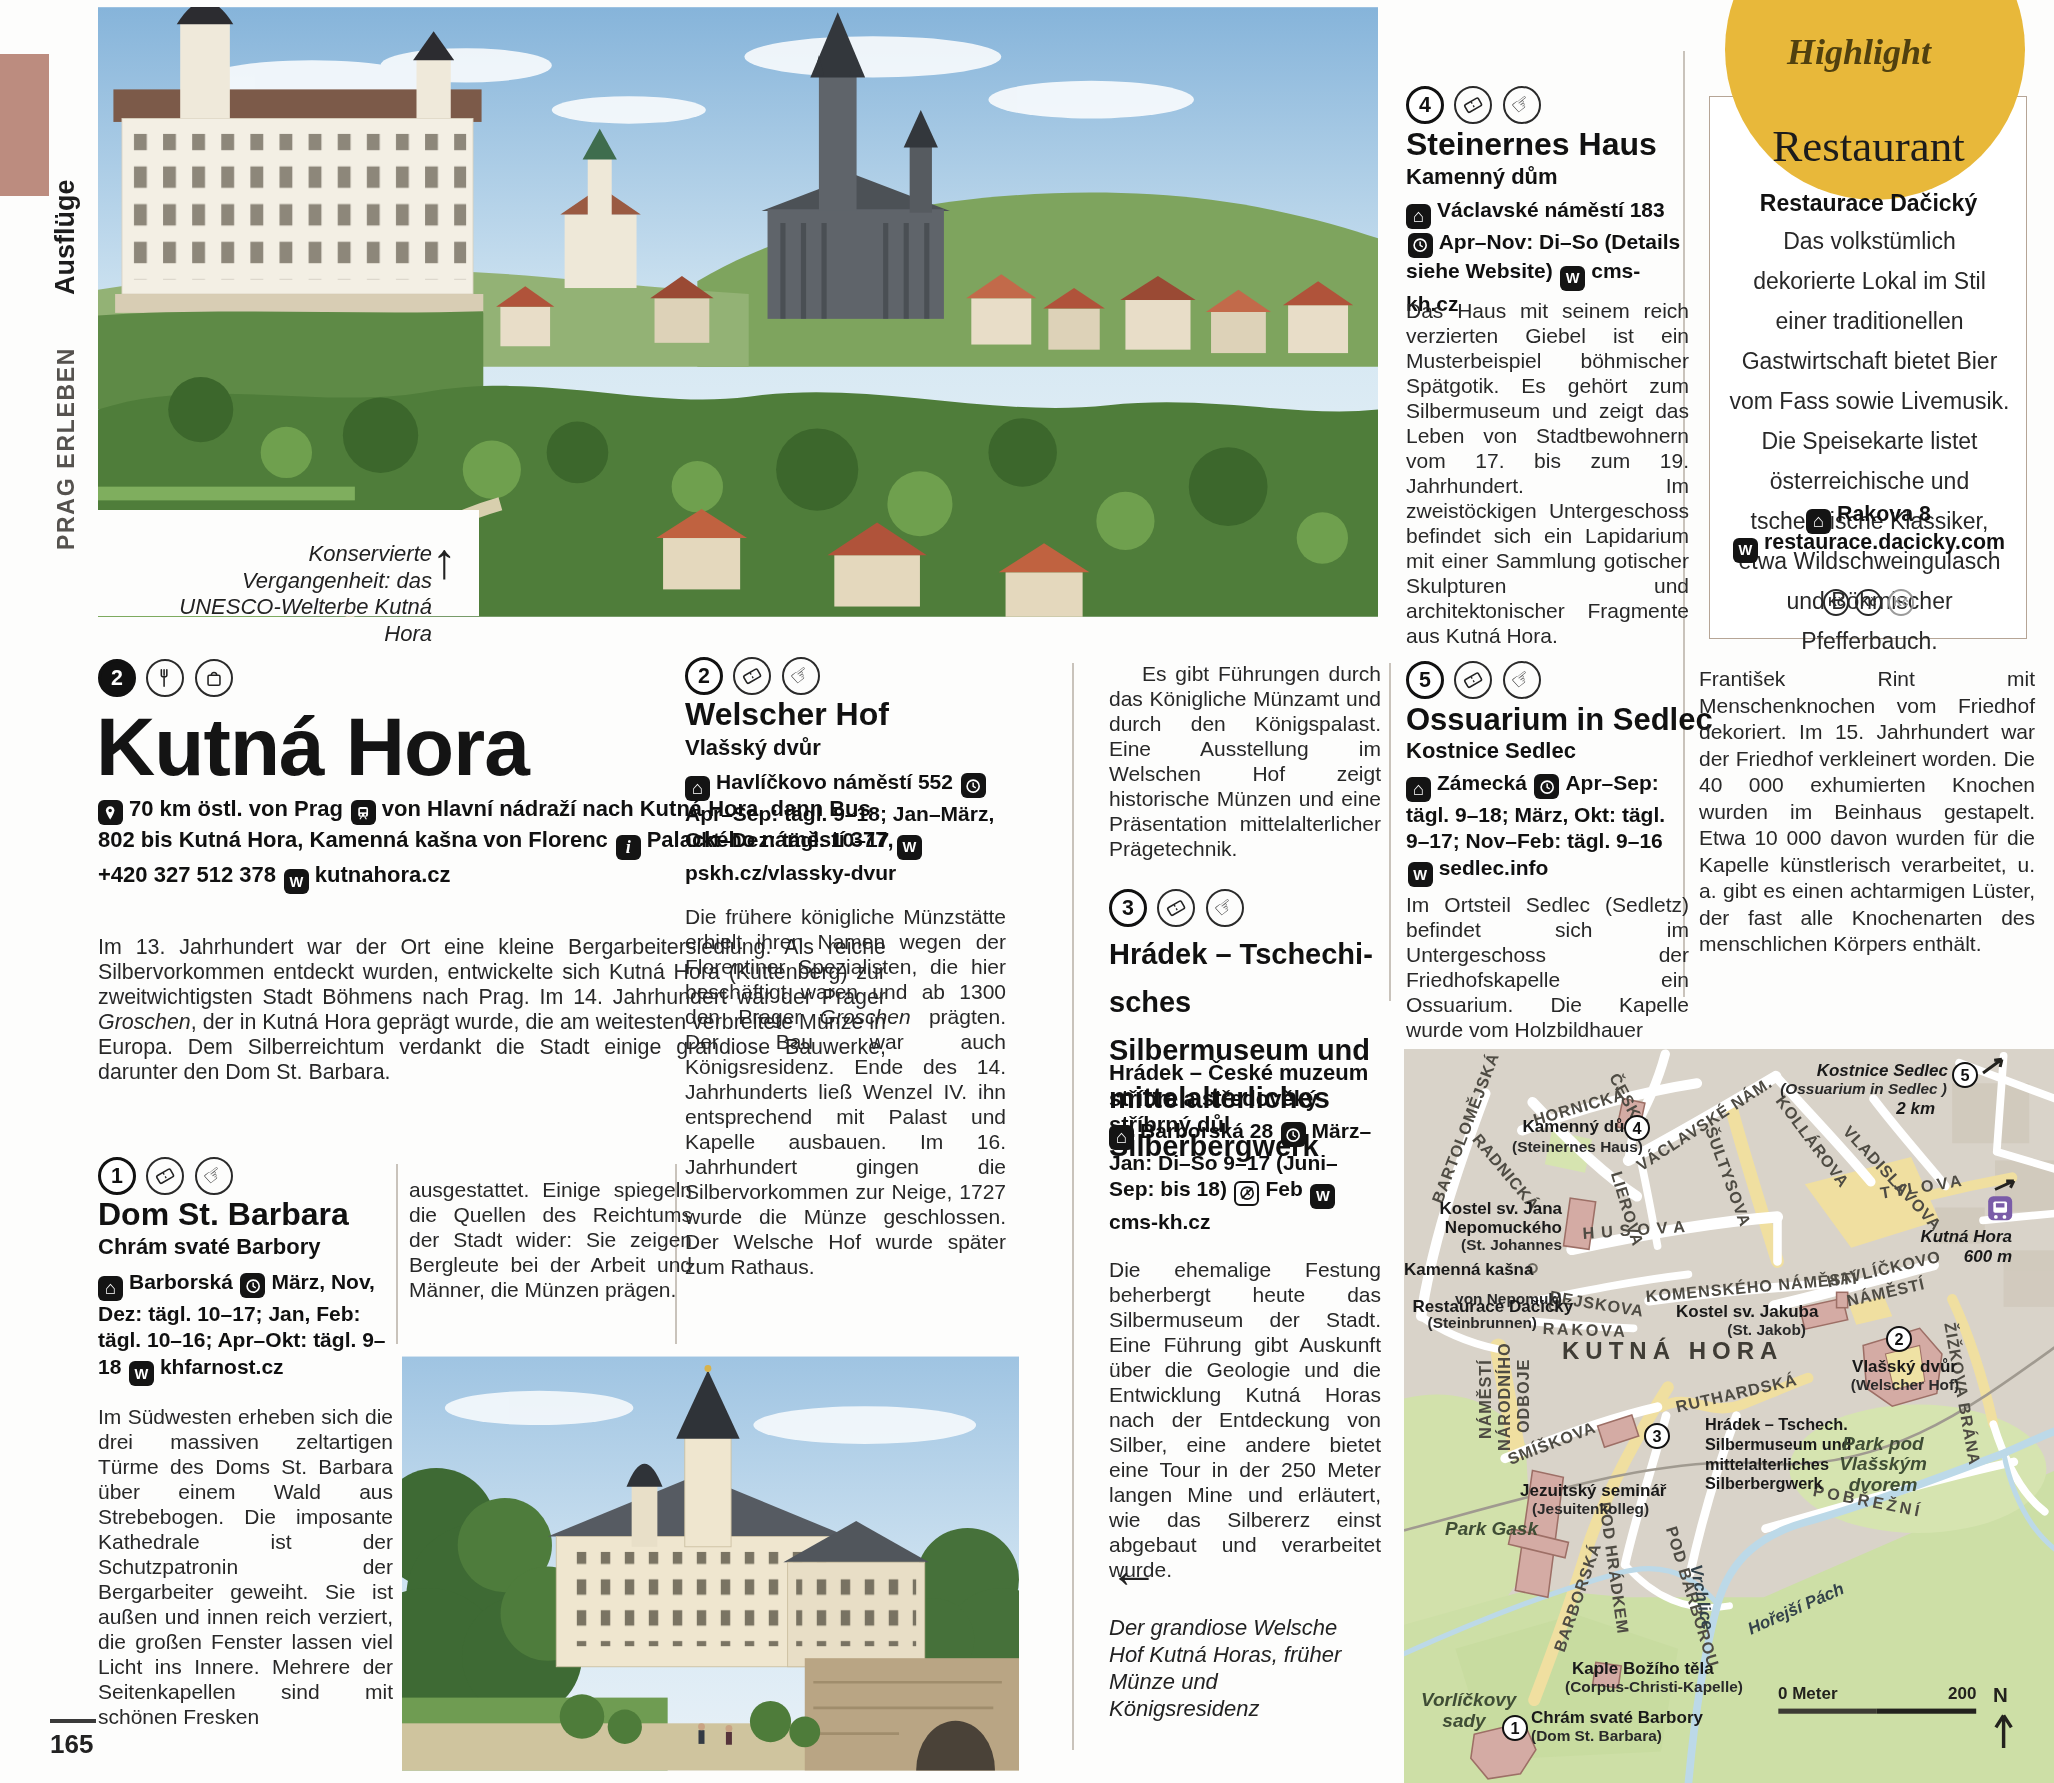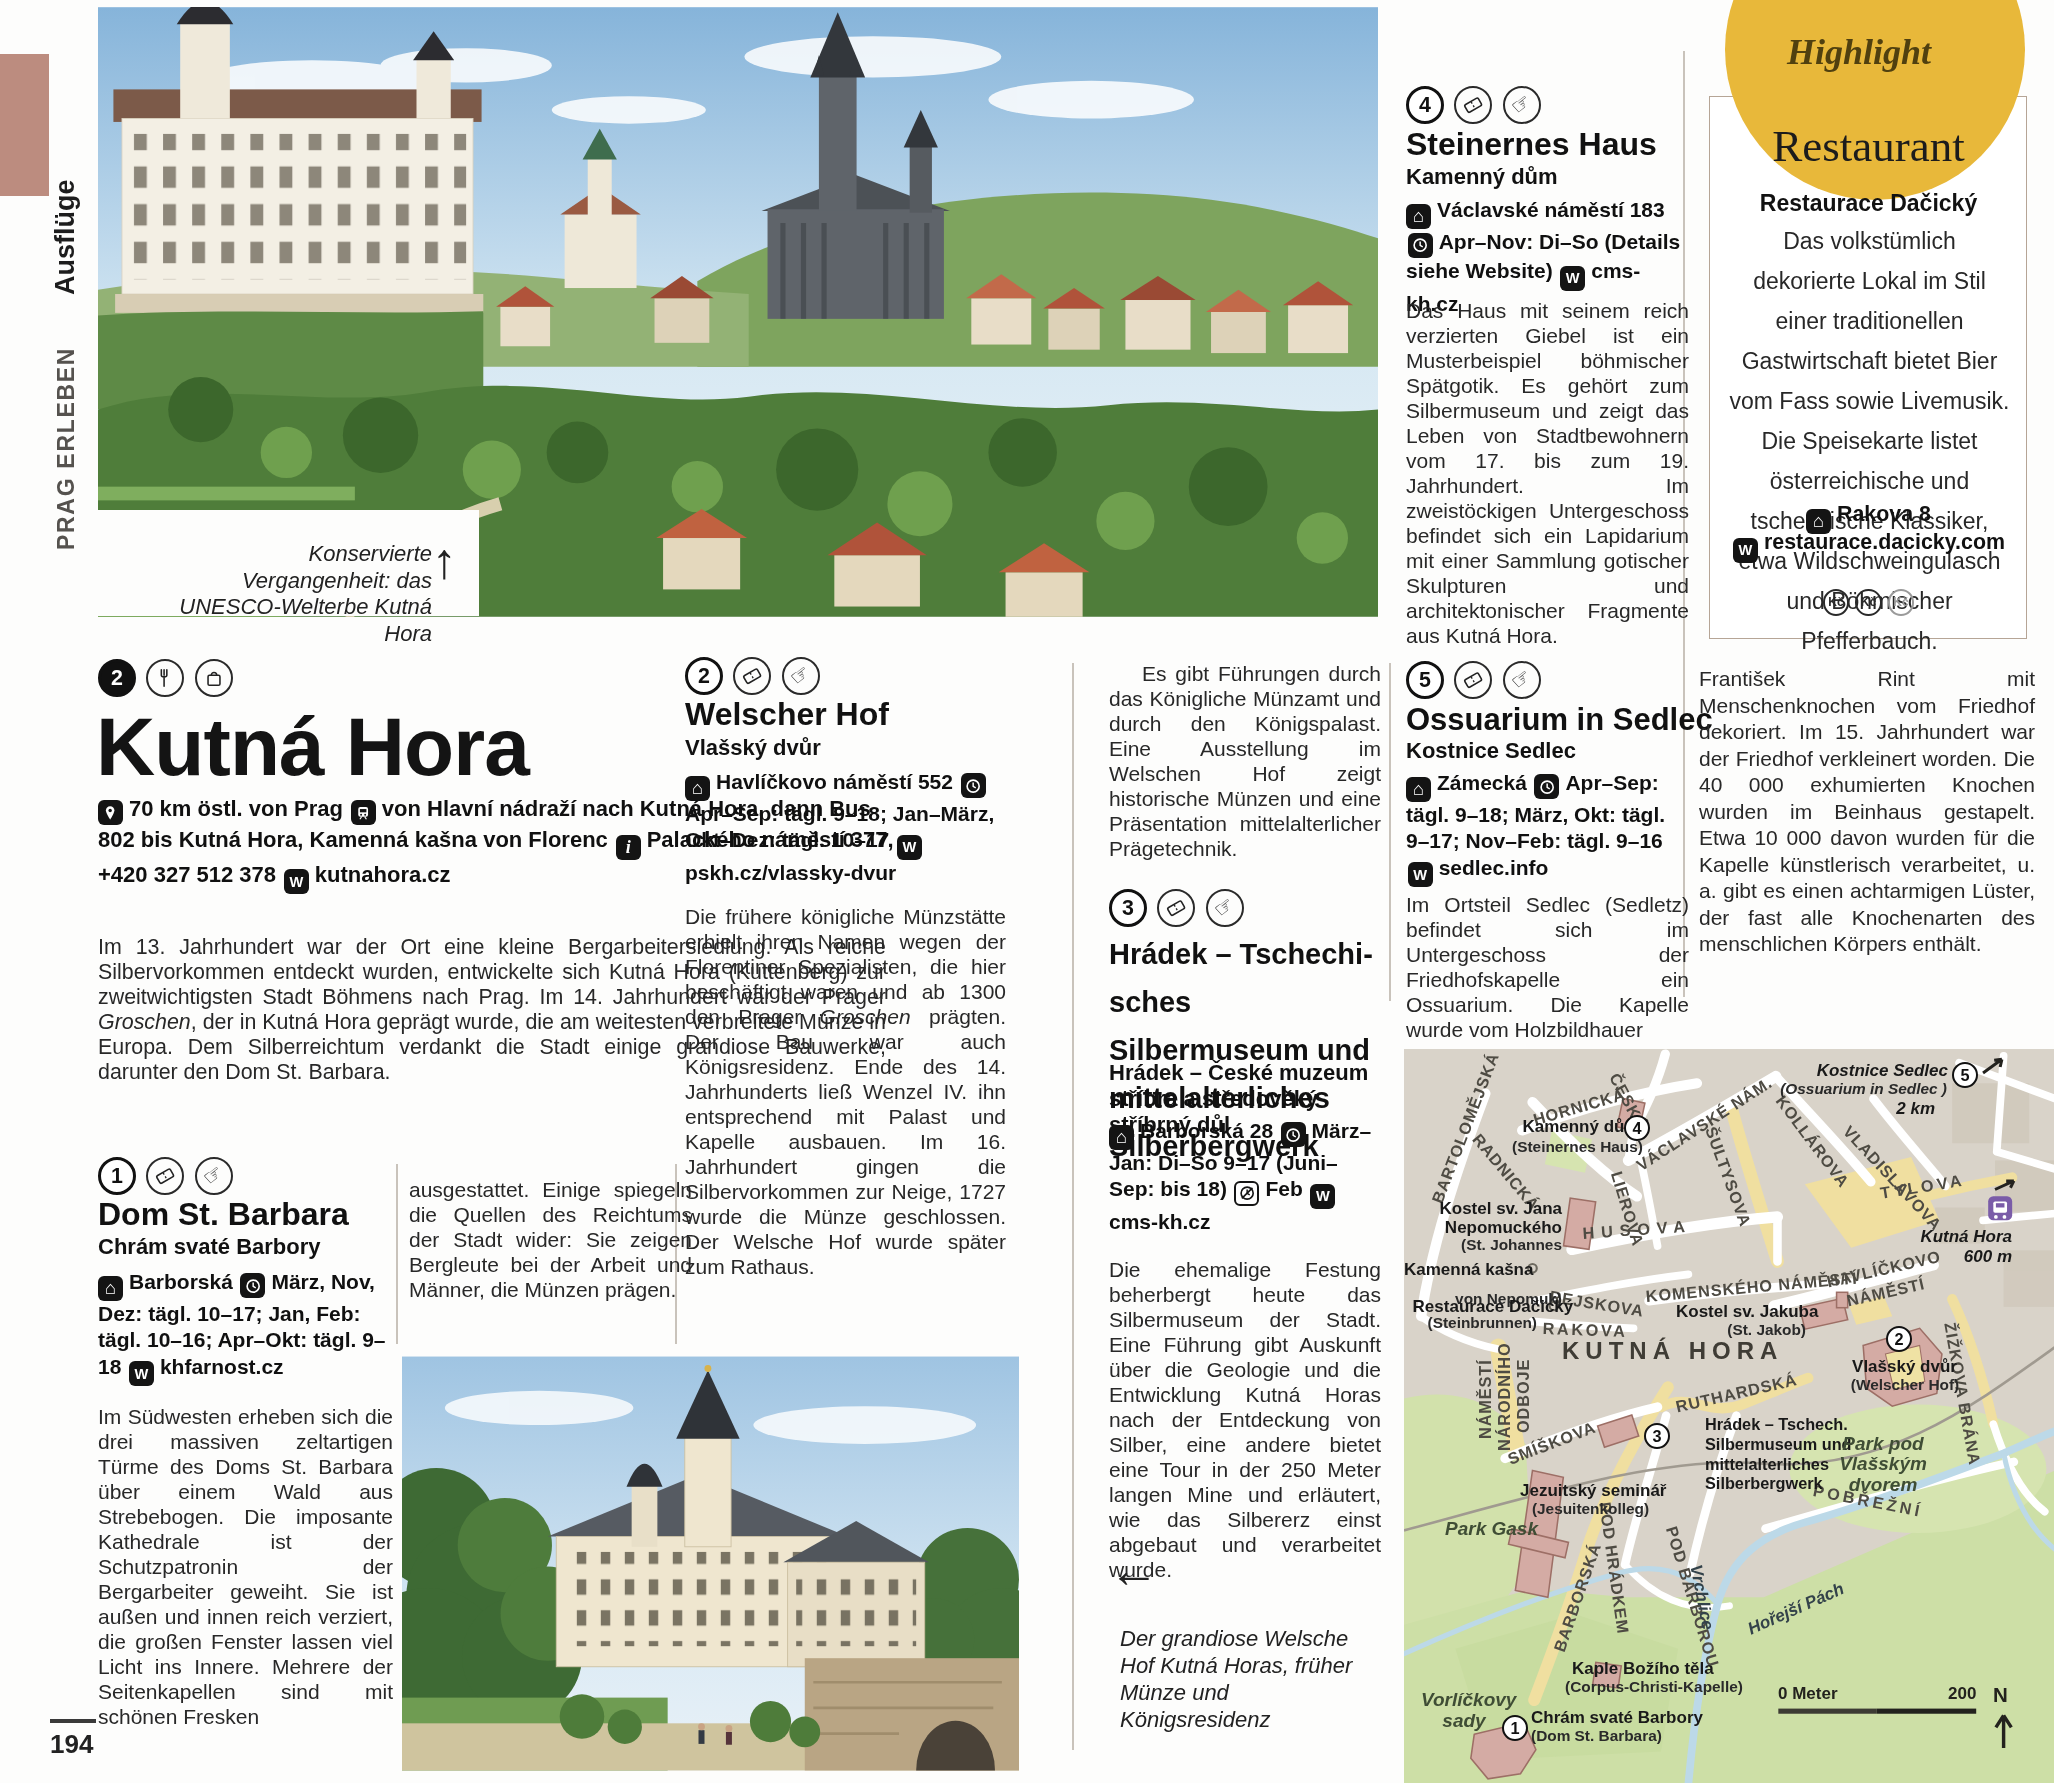--- a/index.html
+++ b/index.html
@@ -76,21 +76,21 @@
   .sc{position:absolute;font-size:17px;font-weight:bold;color:#23221e;}
   .it{font-style:italic;}
 </style>
 </head>
 <body>
 
 <div class="abs side-tab"></div>
 <span class="vtext" id="vt-series">PRAG ERLEBEN</span>
 <span class="vtext" id="vt-chapter">Ausflüge</span>
 <div class="abs pg-rule"></div>
-<div class="abs pg-num">194</div>
+<div class="abs pg-num">165</div>
 
 <div class="abs hero">
   <svg width="1280" height="610" viewBox="0 0 1495 712">
     <defs>
       <linearGradient id="sky" x1="0" y1="0" x2="0" y2="1">
         <stop offset="0" stop-color="#86b4da"></stop>
           <stop offset="0.55" stop-color="#d6e8f3"></stop>
           <stop offset="1" stop-color="#eef4f7"></stop>
       </linearGradient>
       <pattern id="win" width="34" height="44" patternUnits="userSpaceOnUse">
@@ -395,21 +395,21 @@
         <path d="M10 5.6v4.6l3.2 1.8" stroke="#141414" stroke-width="1.8" fill="none"></path>
         <path d="M3.5 16.5 L16.5 3.5" stroke="#141414" stroke-width="2"></path>
       </svg>
     </span><span>Feb</span>
   <span class="sq">
       <span class="wglyph">W</span>
     </span><span>cms-kh.cz</span>
 </p>
 <p class="abs btxt" style="left:1109px;top:1257px;width:272px;margin:0;">Die ehemalige Festung beherbergt heute das Silbermuseum der Stadt. Eine Führung gibt Auskunft über die Geologie und die Entwicklung Kutná Horas nach der Entdeckung von Silber, eine andere bietet eine Tour in der 250 Meter langen Mine und erläutert, wie das Silbererz einst abgebaut und verarbeitet wurde.</p>
 <div class="abs left-arrow" style="left:1109px;top:1541px;">←</div>
-<p class="abs cap-it" style="left:1109px;top:1614px;width:265px;margin:11px;">Der grandiose Welsche Hof Kutná Horas, früher Münze und Königsresidenz</p>
+<p class="abs cap-it" style="left:1109px;top:1614px;width:265px;margin:0;">Der grandiose Welsche Hof Kutná Horas, früher Münze und Königsresidenz</p>
 
 <div class="mrow" style="left:1406px;top:86px;">
   <span class="mnum">4</span>
   <span class="micon">
       <svg width="22" height="22" viewBox="0 0 24 24">
         <g transform="rotate(-30 12 12)">
           <rect x="3.5" y="7.5" width="17" height="9.5" rx="1.8" fill="none" stroke="#222" stroke-width="1.7"></rect>
           <path d="M12 8v9" stroke="#222" stroke-width="1.4" stroke-dasharray="2.2 2.2"></path>
         </g>
       </svg>

